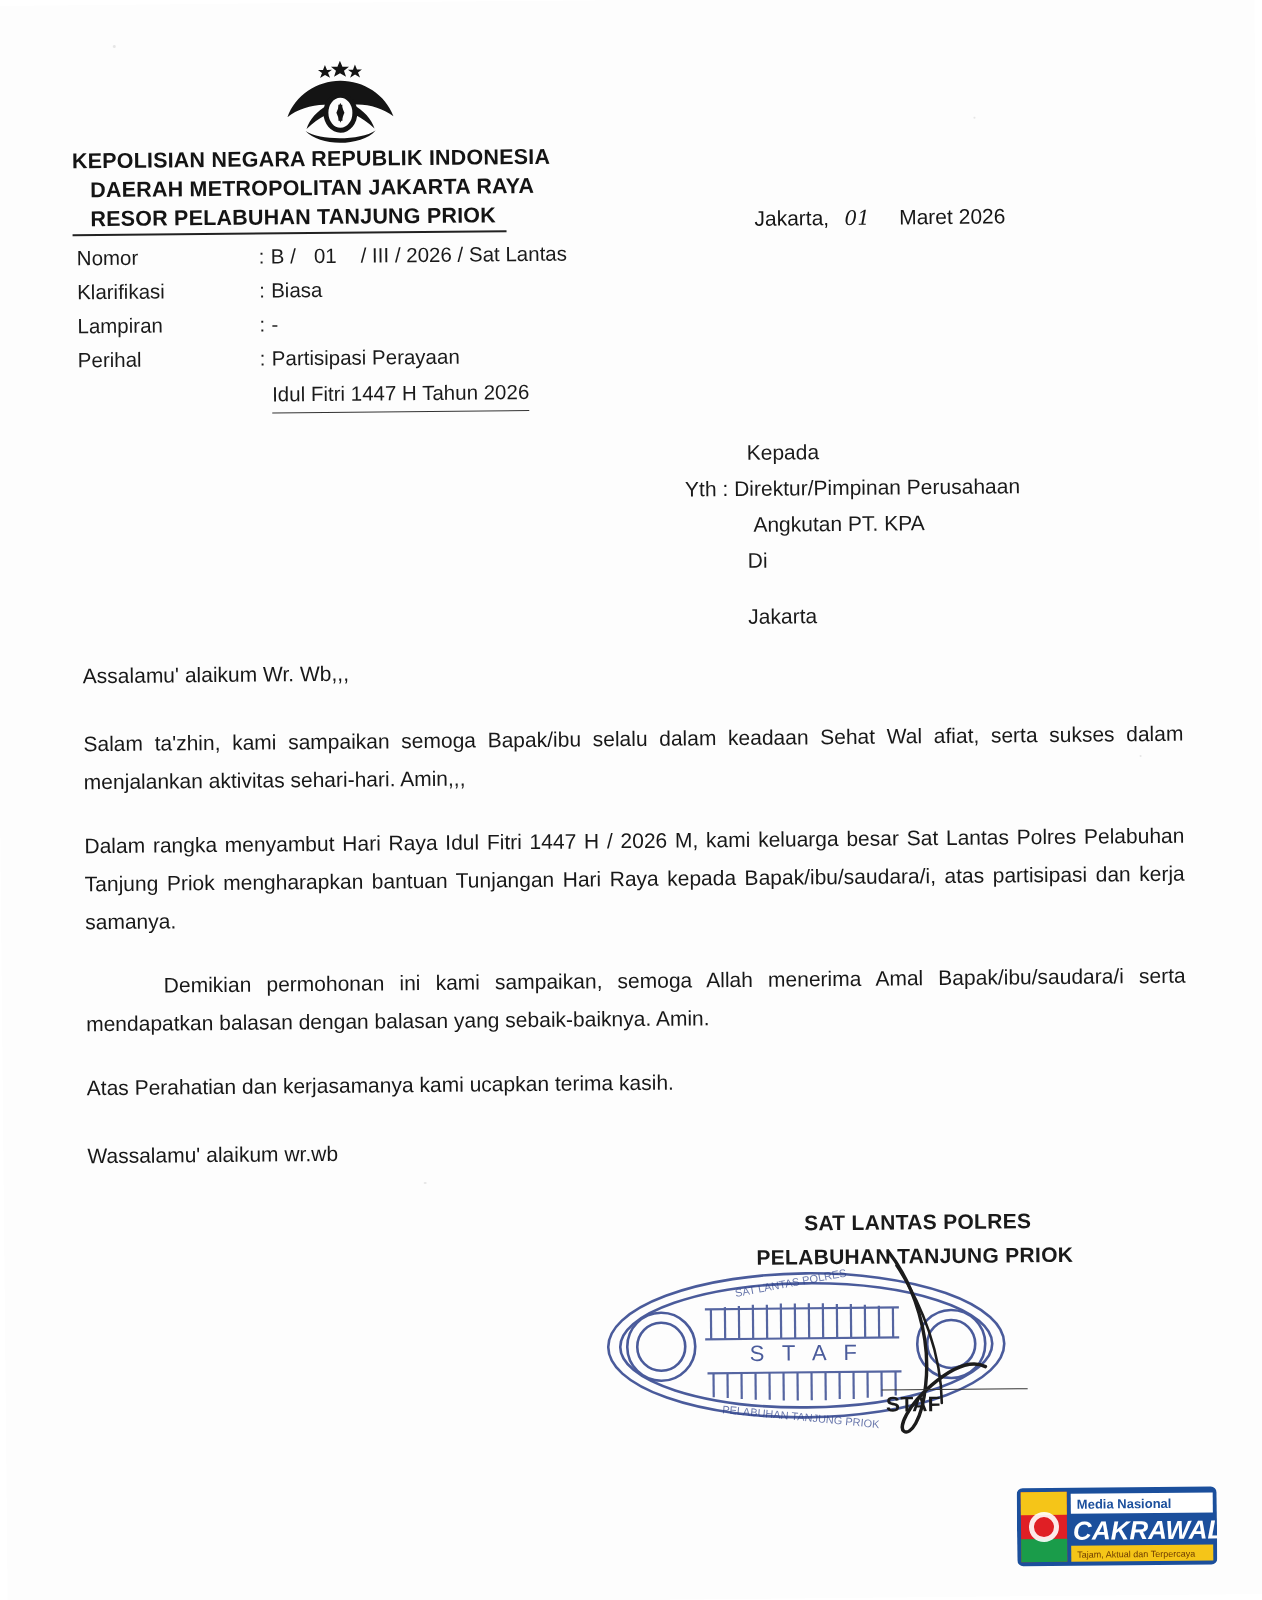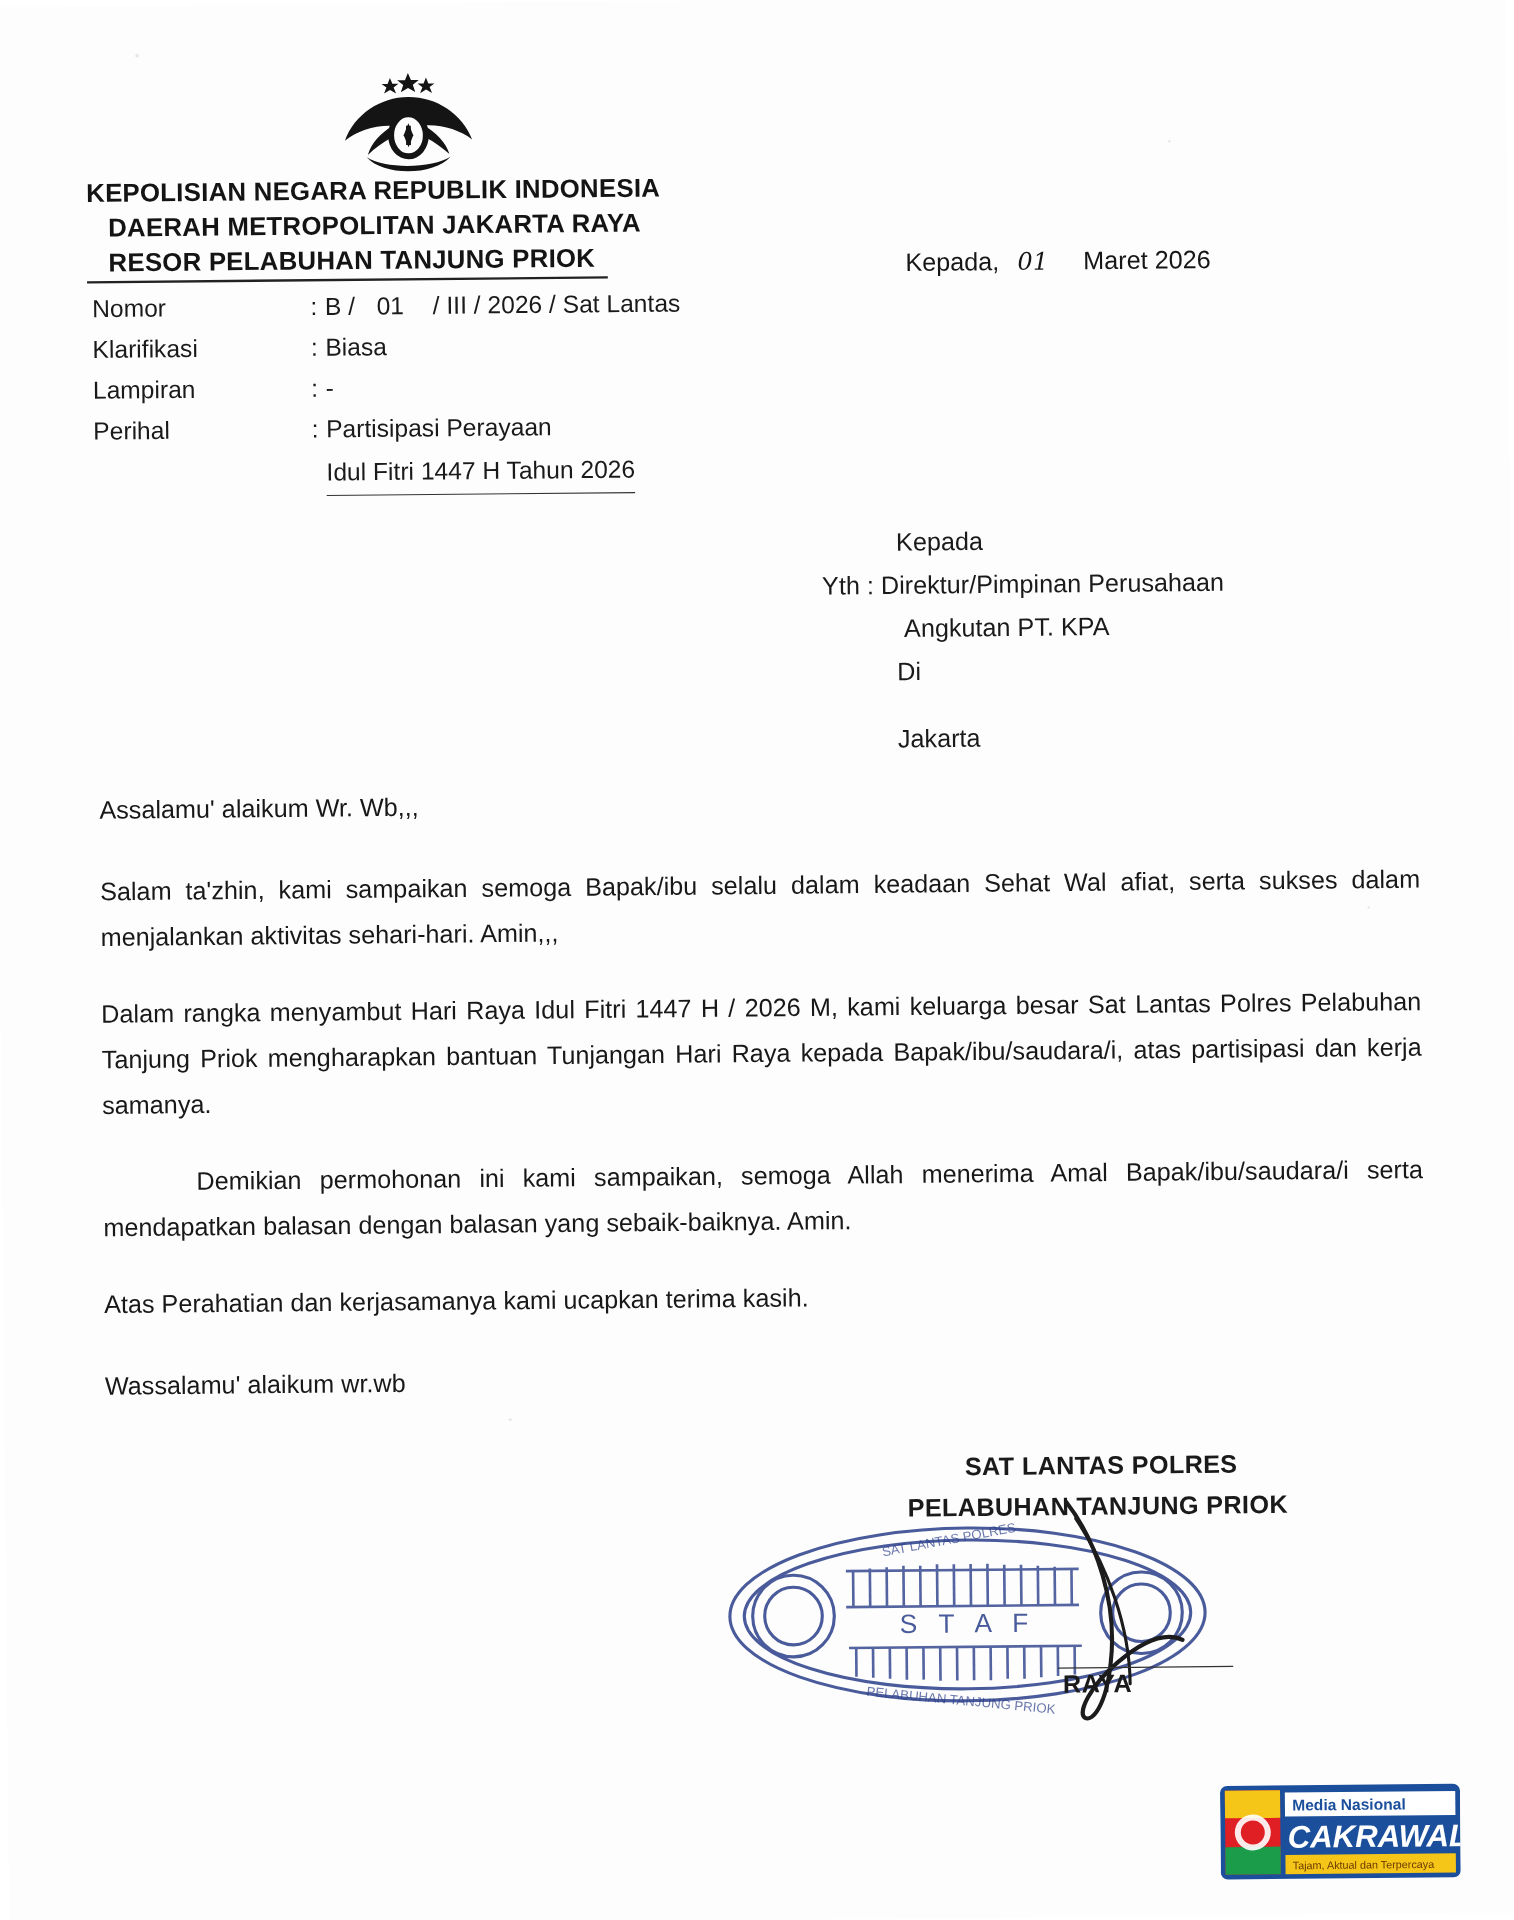--- a/index.html
+++ b/index.html
@@ -231,21 +231,21 @@
     </svg>
   </div>
 
   <div class="kop">
     <div class="kop-line">KEPOLISIAN NEGARA REPUBLIK INDONESIA</div>
     <div class="kop-line indent1">DAERAH METROPOLITAN JAKARTA RAYA</div>
     <div class="kop-line underlined">RESOR PELABUHAN TANJUNG PRIOK</div>
   </div>
 
   <div class="tanggal">
-    <span>Kepada,</span><span class="hari">01</span><span class="bulan">Maret 2026</span>
+    <span>Jakarta,</span><span class="hari">01</span><span class="bulan">Maret 2026</span>
   </div>
 
   <div class="meta">
     <div class="meta-row">
       <span class="meta-label">Nomor</span>
       <span class="meta-sep">:</span>
       <span class="meta-val">
         <span class="seg-b">B /</span><span class="seg-num">01</span><span class="seg-rest">/ III / 2026 / Sat Lantas</span>
       </span>
     </div>
@@ -342,21 +342,21 @@
     </svg>
   </div>
 
   <div class="sign">
     <svg viewBox="0 0 180 200" width="180" height="200">
       <path d="M44,6 C70,40 86,92 80,140 C76,176 64,190 58,186 C52,182 62,160 86,140 C110,120 128,116 140,122" fill="none" stroke="#1c1c1c" stroke-width="3.4" stroke-linecap="round"></path>
       <path d="M52,20 C78,60 96,110 96,158" fill="none" stroke="#1c1c1c" stroke-width="2.6" stroke-linecap="round"></path>
     </svg>
   </div>
   <div class="jabatan-rule"></div>
-  <div class="jabatan">RAYA</div>
+  <div class="jabatan">STAF</div>
 
   <div class="watermark">
     <svg viewBox="0 0 200 86" width="200" height="86">
       <rect x="0" y="4" width="200" height="78" rx="6" fill="#1b4f9c"></rect>
       <rect x="4" y="8" width="46" height="70" fill="#e01f25"></rect>
       <rect x="4" y="8" width="46" height="23" fill="#f5c518"></rect>
       <rect x="4" y="55" width="46" height="23" fill="#1a9c4a"></rect>
       <circle cx="27" cy="43" r="15" fill="#ffffff" opacity="0.9"></circle>
       <circle cx="27" cy="43" r="10" fill="#e01f25"></circle>
       <rect x="54" y="10" width="142" height="20" fill="#ffffff"></rect>

